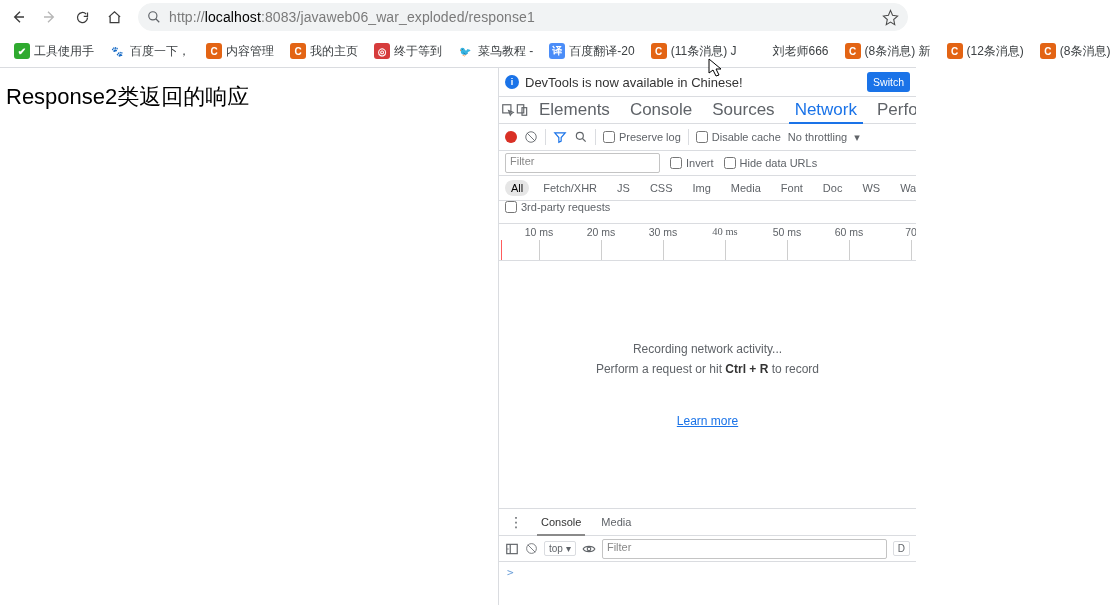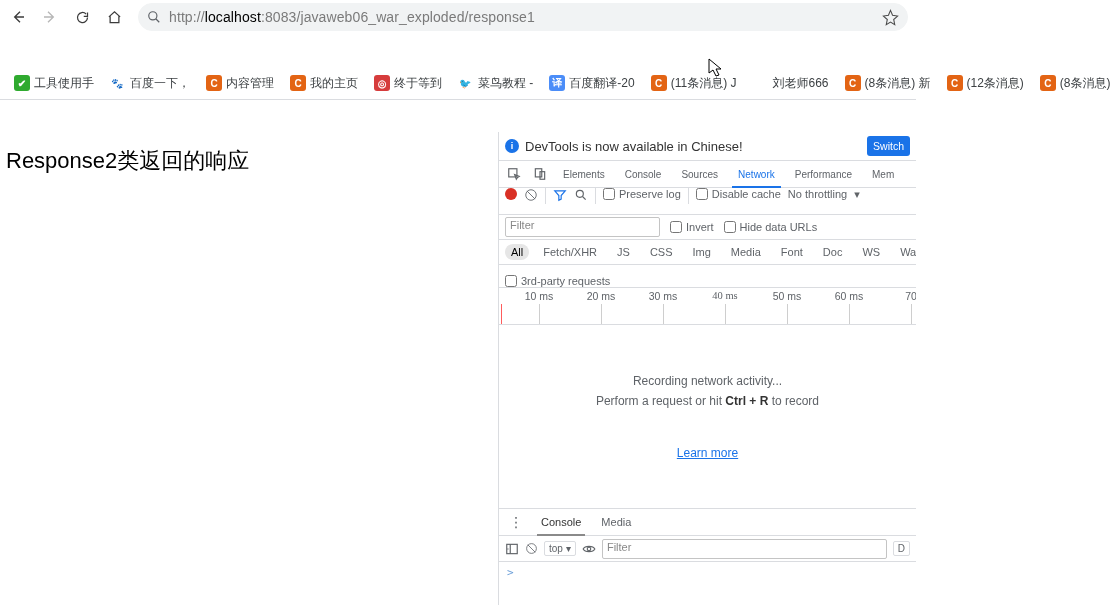--- a/index.html
+++ b/index.html
@@ -14,21 +14,21 @@
     --gray-bg:#f1f3f4;
     --tab-blue:#0b57d0;
     --toolbar-gray:#5f6368;
     --panel-bg:#fff;
     --chip-gray:#f1f3f4;
     --icon-gray:#606468;
     --border-dark:#c4c4c4;
   }
   html,body{margin:0;padding:0;font-family:"Segoe UI",Arial,sans-serif;color:var(--text);font-size:12px;background:#fff;}
   svg{display:block;}
-  .browser{width:916px;height:605px;display:flex;flex-direction:column;position:relative;gap:32px;}
+  .browser{width:916px;height:605px;display:flex;flex-direction:column;position:relative;}
   
   .navbar{display:flex;align-items:center;gap:4px;padding:2px 8px 2px 4px;height:30px;border-bottom:1px solid #fff;}
   .nav-btn{width:28px;height:28px;display:flex;align-items:center;justify-content:center;border-radius:50%;}
   .nav-btn svg{fill:none;stroke:#3b3b3b;stroke-width:2;}
   .nav-btn.disabled svg{stroke:#b7b7b7;}
   .omnibox{flex:1;display:flex;align-items:center;background:#f1f3f4;border:1px solid #f1f3f4;border-radius:14px;height:26px;padding:0 8px;margin-left:6px;}
   .omnibox svg{stroke:#5f6368;fill:none;stroke-width:2;}
   .url{margin-left:8px;color:#7a7a7a;font-size:14px;letter-spacing:0.1px;white-space:nowrap;}
   .url .host{color:#000;}
   .star{margin-left:auto;}
@@ -48,40 +48,40 @@
   .page{flex:1;padding:14px 6px;font-size:22px;color:#000;font-family:"Microsoft Yahei","SimSun",sans-serif;}
   
   .devtools{width:417px;border-left:1px solid var(--border);display:flex;flex-direction:column;background:#fff;overflow:hidden;font-size:11px;}
   .dt-banner{display:flex;align-items:center;gap:6px;padding:4px 6px 4px 6px;border-bottom:1px solid var(--border);background:#fff;}
   .info-ic{width:14px;height:14px;border-radius:50%;background:#1a73e8;color:#fff;display:flex;align-items:center;justify-content:center;font-size:9px;font-weight:bold;flex:none;}
   .banner-text{color:#333;font-size:13px;flex:1;white-space:nowrap;}
   .banner-btn{background:#1a73e8;color:#fff;padding:4px 6px;font-size:10.5px;border-radius:3px;white-space:nowrap;}
   
   .dt-tabs{display:flex;align-items:center;border-bottom:1px solid var(--border);height:26px;padding-left:2px;}
   .dt-ic{width:26px;display:flex;align-items:center;justify-content:center;color:var(--icon-gray);}
-  .dt-tab{padding:0 10px;height:100%;display:flex;align-items:center;color:#5f6368;position:relative;font-size:10px;}
+  .dt-tab{padding:0 10px;height:100%;display:flex;align-items:center;color:#5f6368;position:relative;font-size:17px;}
   .dt-tab.active{color:#1a73e8;}
   .dt-tab.active::after{content:"";position:absolute;left:4px;right:4px;bottom:-1px;height:2px;background:#1a73e8;}
   
-  .nw-toolbar{display:flex;align-items:flex-start;gap:7px;height:26px;border-bottom:1px solid var(--border);padding:0 6px;}
+  .nw-toolbar{display:flex;align-items:center;gap:7px;height:26px;border-bottom:1px solid var(--border);padding:0 6px;}
   .rec{width:12px;height:12px;border-radius:50%;background:#d93025;}
   .clear-ic svg{stroke:#5f6368;fill:none;stroke-width:1.5;}
   .divider{width:1px;height:16px;background:var(--border);}
   .funnel{color:#1a73e8;}
   .chk{display:flex;align-items:center;gap:4px;color:#5f6368;white-space:nowrap;font-size:11px;}
   .chk input{margin:0;width:12px;height:12px;accent-color:#1a73e8;}
   
   .nw-filter{display:flex;align-items:center;gap:10px;height:24px;border-bottom:1px solid var(--border);padding:0 6px;}
   .filter-input{width:145px;height:16px;border:1px solid var(--border-dark);background:#fff;padding:1px 4px;color:#888;border-radius:2px;}
   
   .nw-types{display:flex;align-items:center;gap:8px;height:24px;border-bottom:1px solid var(--border);padding:0 6px;color:#5f6368;font-size:11px;}
   .nw-types .type{padding:2px 6px;border-radius:8px;white-space:nowrap;}
   .nw-types .type.active{background:#e6e6e6;color:#000;}
   
-  .nw-3rd{display:flex;align-items:flex-end;gap:4px;height:22px;border-bottom:1px solid var(--border);padding:0 6px;color:#5f6368;}
+  .nw-3rd{display:flex;align-items:flex-start;gap:4px;height:22px;border-bottom:1px solid var(--border);padding:0 6px;color:#5f6368;}
   
   .timeline{border-bottom:1px solid var(--border);position:relative;padding-top:2px;}
   .tl-marks{display:flex;height:14px;font-size:10.5px;color:#5f6368;position:relative;}
   .tl-marks span{position:absolute;transform:translateX(-50%);}
   .tl-body{height:20px;position:relative;}
   .tl-tick{position:absolute;top:0;bottom:0;width:1px;background:#cecece;}
   .tl-red{position:absolute;left:2px;top:0;bottom:0;width:1px;background:#ff5c5c;}
   
   .nw-empty{flex:1;display:flex;flex-direction:column;align-items:center;justify-content:center;color:#5f6368;padding:10px;text-align:center;gap:6px;font-size:12px;}
   .nw-empty b{color:#333;font-weight:bold;}

